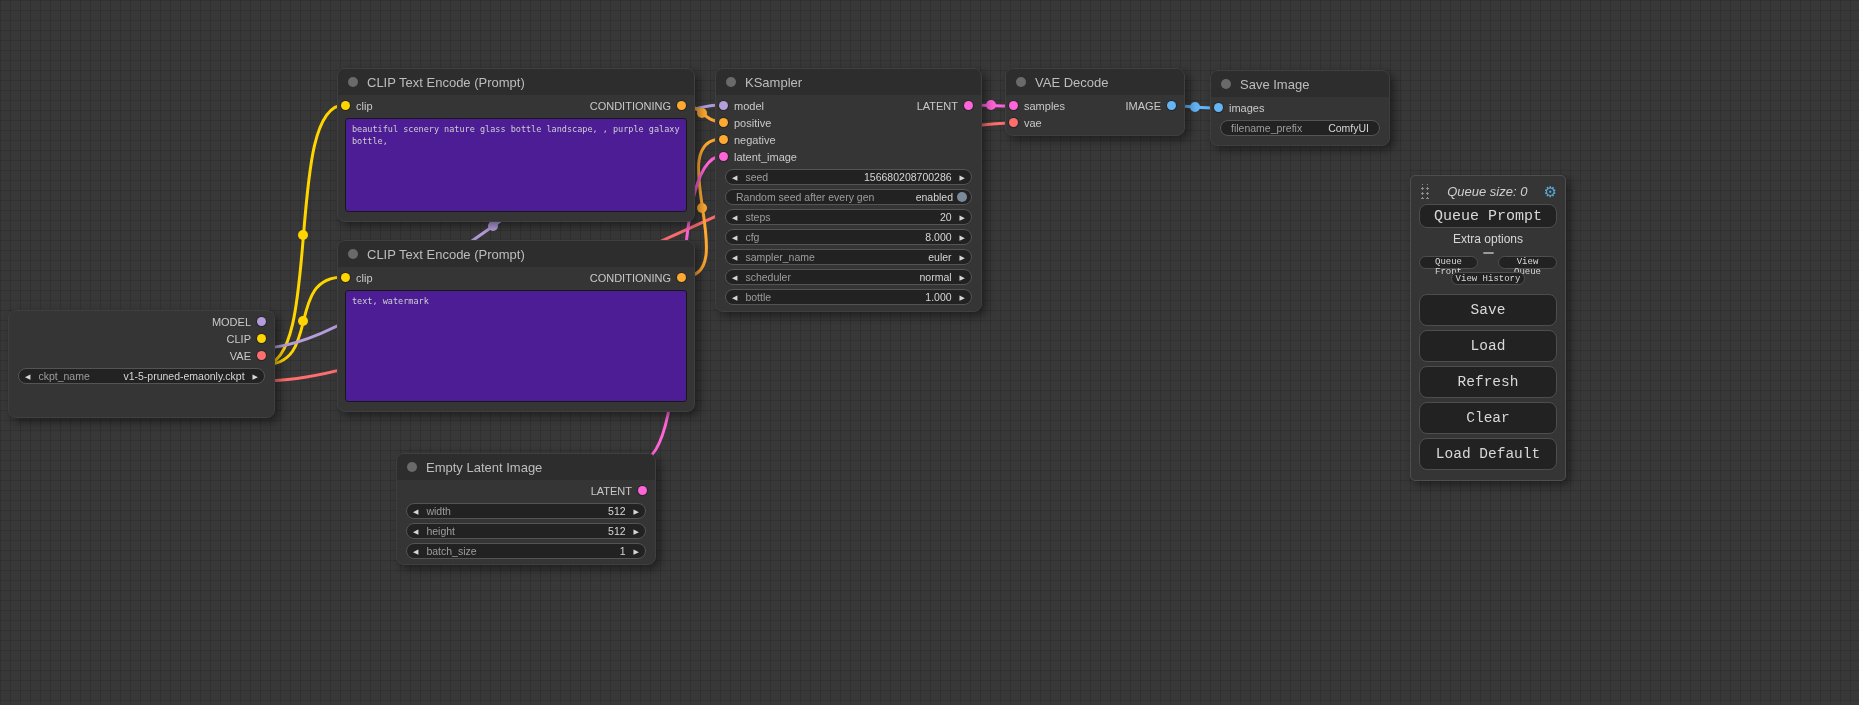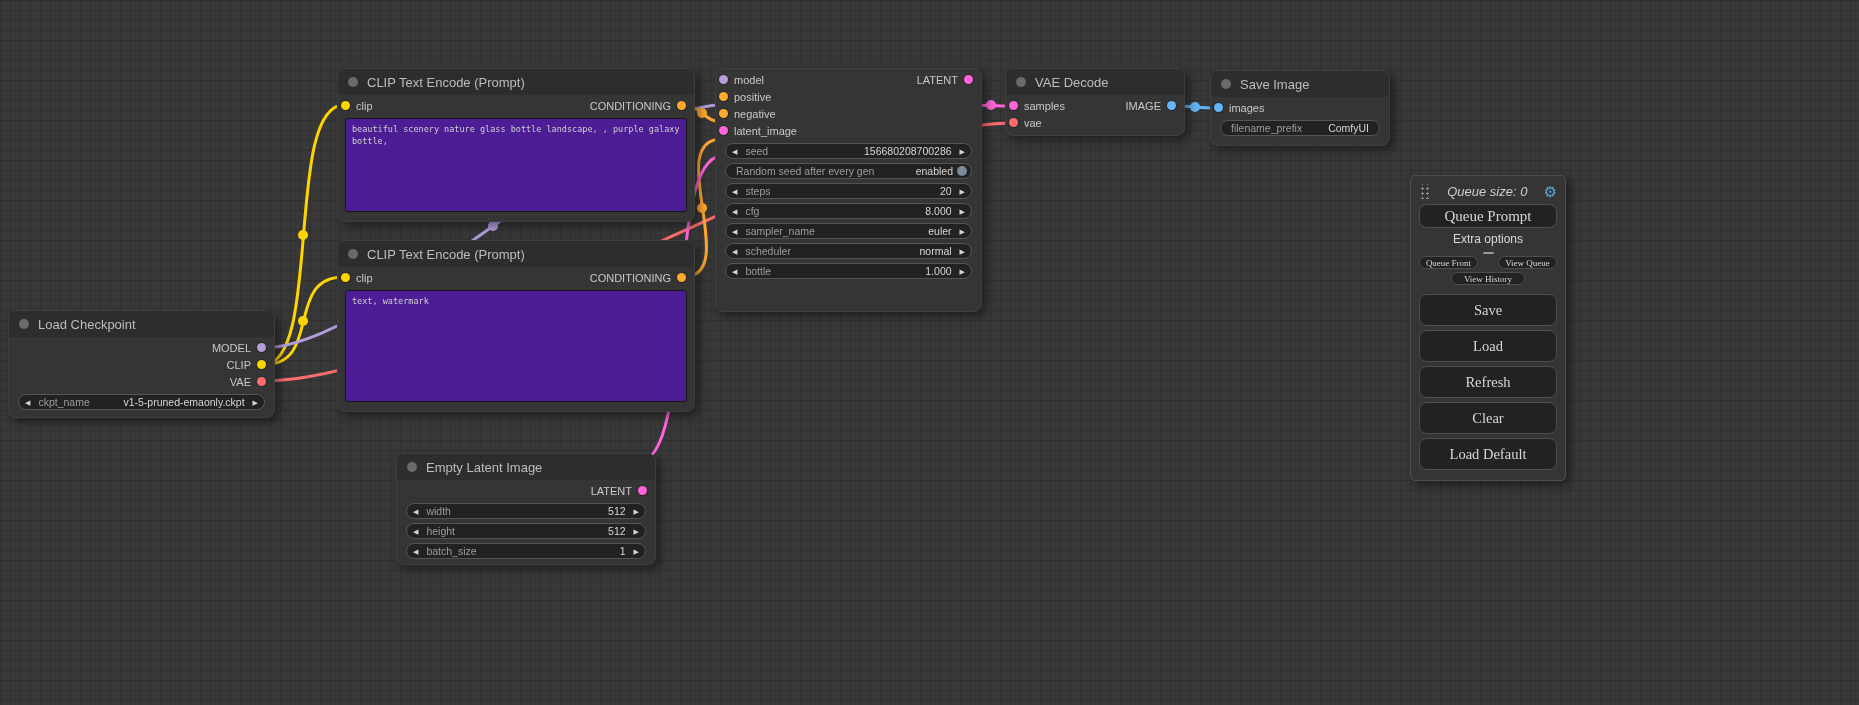--- a/index.html
+++ b/index.html
@@ -98,21 +98,21 @@
     background-size: 5px 5px; background-position: 1px 2px;
   }
   .qsize { flex: 1; text-align: center; font-size: 13px; color: #cfcfcf; font-style: italic; }
   .gear { font-size: 15px; line-height: 1; cursor: pointer; }
   .btn {
     display: block; width: 100%;
     background: #222;
     border: 1px solid #4e4e4e;
     border-radius: 8px;
     color: #d8d8d8;
-    font-family: Liberation Serif, serif;
+    font-family: Liberation Mono, monospace;
     cursor: pointer;
   }
   .btn.big { height: 24px; font-size: 15px; margin: 2px 0 7px; }
   .btn.med { height: 32px; font-size: 14.5px; margin-top: 4px; }
   .btn.tiny { height: 13px; font-size: 9px; border-radius: 7px; line-height: 10px; padding: 0 3px; }
   .extra { display: flex; align-items: center; justify-content: center; gap: 6px; height: 16px; margin: 2px 0 5px; font-size: 12px; color: #d8d8d8; flex-direction: column; }
   .checkbox { width: 11px; height: 11px; background: #e6e6e6; border: 1px solid #9a9a9a; border-radius: 2px; cursor: pointer; }
   .pair { display: flex; gap: 20px; margin-bottom: 3px; }
   .pair .btn { flex: 1; }
   .center-row { display: flex; justify-content: center; margin-bottom: 9px; }
@@ -139,24 +139,20 @@
   <circle class="wire-dot" cx="493" cy="226" r="5" fill="#B39DDB"></circle>
   <circle class="wire-dot" cx="637" cy="252" r="5" fill="#FF6E6E"></circle>
   <circle class="wire-dot" cx="702" cy="113" r="5" fill="#FFA931"></circle>
   <circle class="wire-dot" cx="702" cy="208" r="5" fill="#FFA931"></circle>
   <circle class="wire-dot" cx="680" cy="309" r="5" fill="#FF64D8"></circle>
   <circle class="wire-dot" cx="991" cy="105" r="5" fill="#FF64D8"></circle>
   <circle class="wire-dot" cx="1195" cy="107" r="5" fill="#64B5F6"></circle>
 </svg>
 
 <div class="node" id="node-load-checkpoint">
-  <div class="node-title">
-    <span class="cdot"></span>
-    <span class="t">Load Checkpoint</span>
-  </div>
   <div class="node-body">
     <div class="iorow">
       <div class="out">
         <span class="slabel">MODEL</span>
         <span class="dot" style="background: rgb(179, 157, 219);"></span>
       </div>
     </div>
     <div class="iorow">
       <div class="out">
         <span class="slabel">CLIP</span>
@@ -245,20 +241,24 @@
     <div class="widget">
       <span class="arrow">◀</span>
       <span class="wlabel">batch_size</span>
       <span class="wvalue">1</span>
       <span class="arrow">▶</span>
     </div>
   </div>
 </div>
 
 <div class="node" id="node-ksampler">
+  <div class="node-title">
+    <span class="cdot"></span>
+    <span class="t">KSampler</span>
+  </div>
   <div class="node-body">
     <div class="iorow">
       <div class="in">
         <span class="dot" style="background: rgb(179, 157, 219);"></span>
         <span class="slabel">model</span>
       </div>
       <div class="out">
         <span class="slabel">LATENT</span>
         <span class="dot" style="background: rgb(255, 100, 216);"></span>
       </div>

